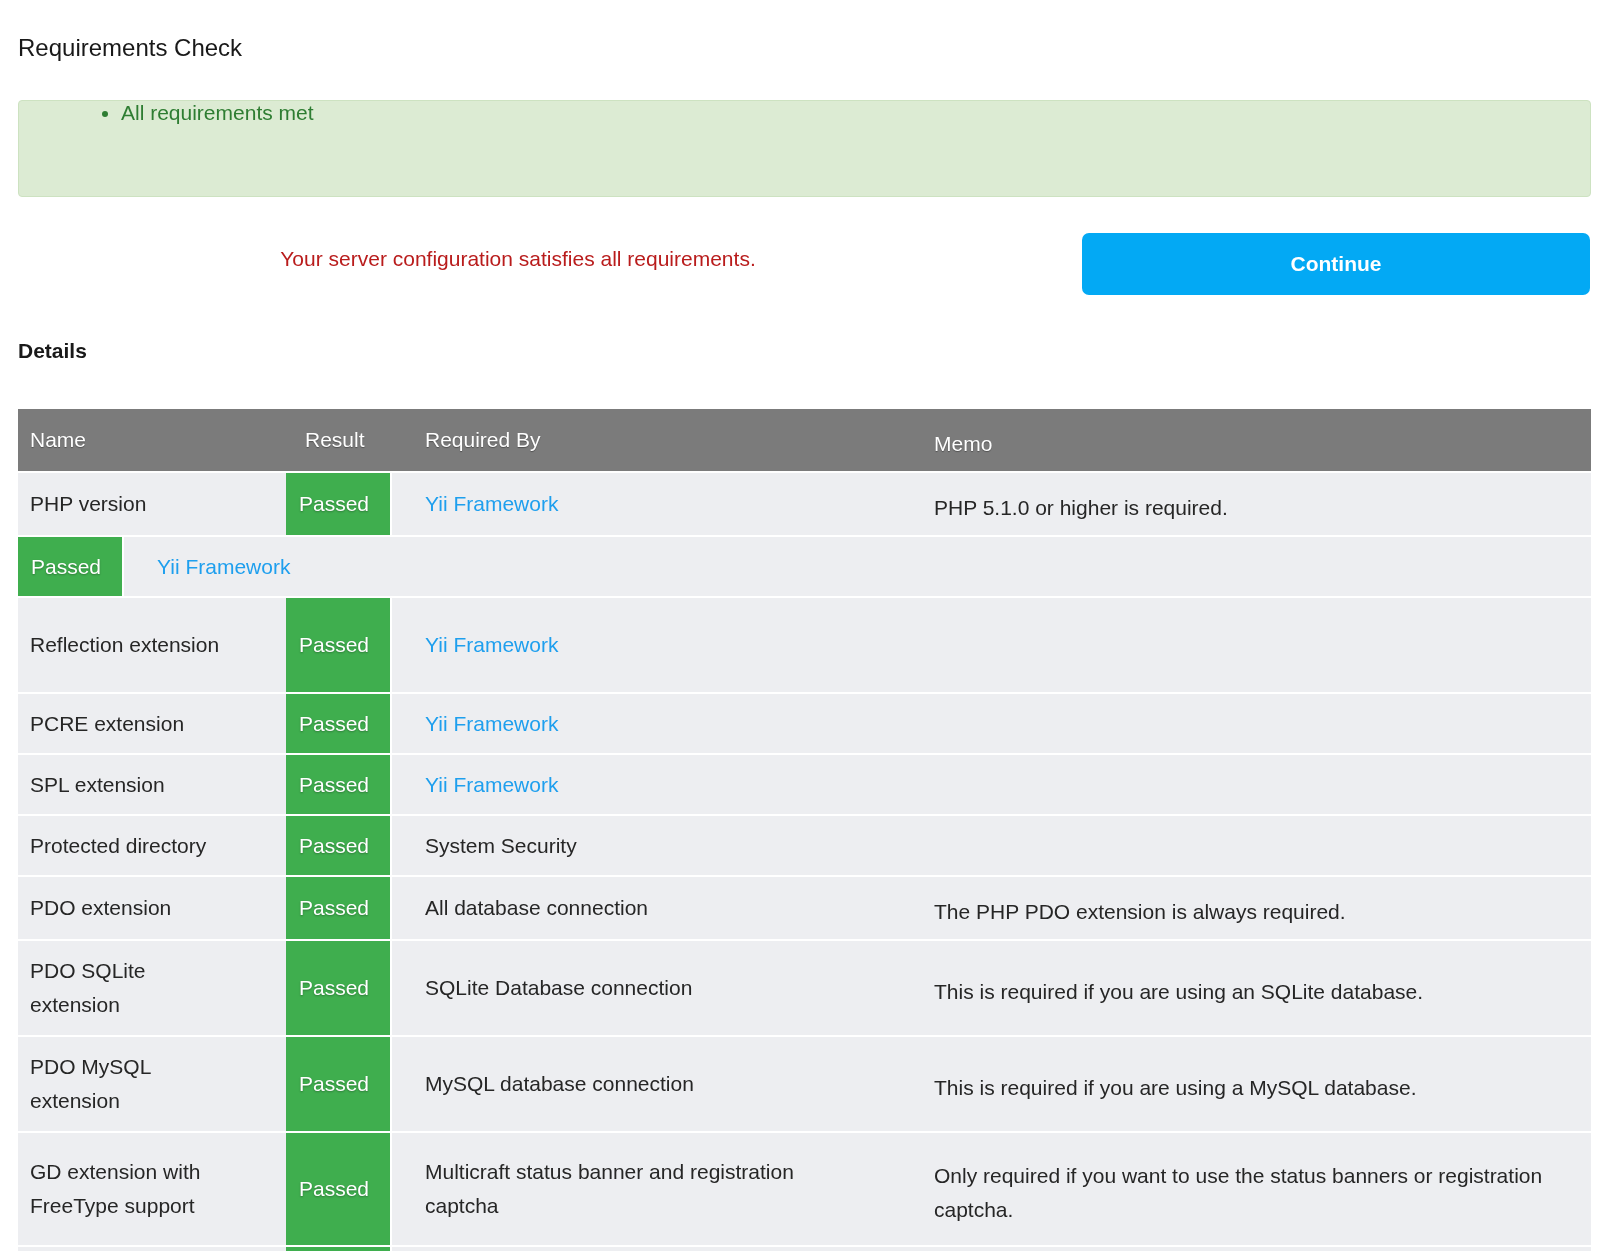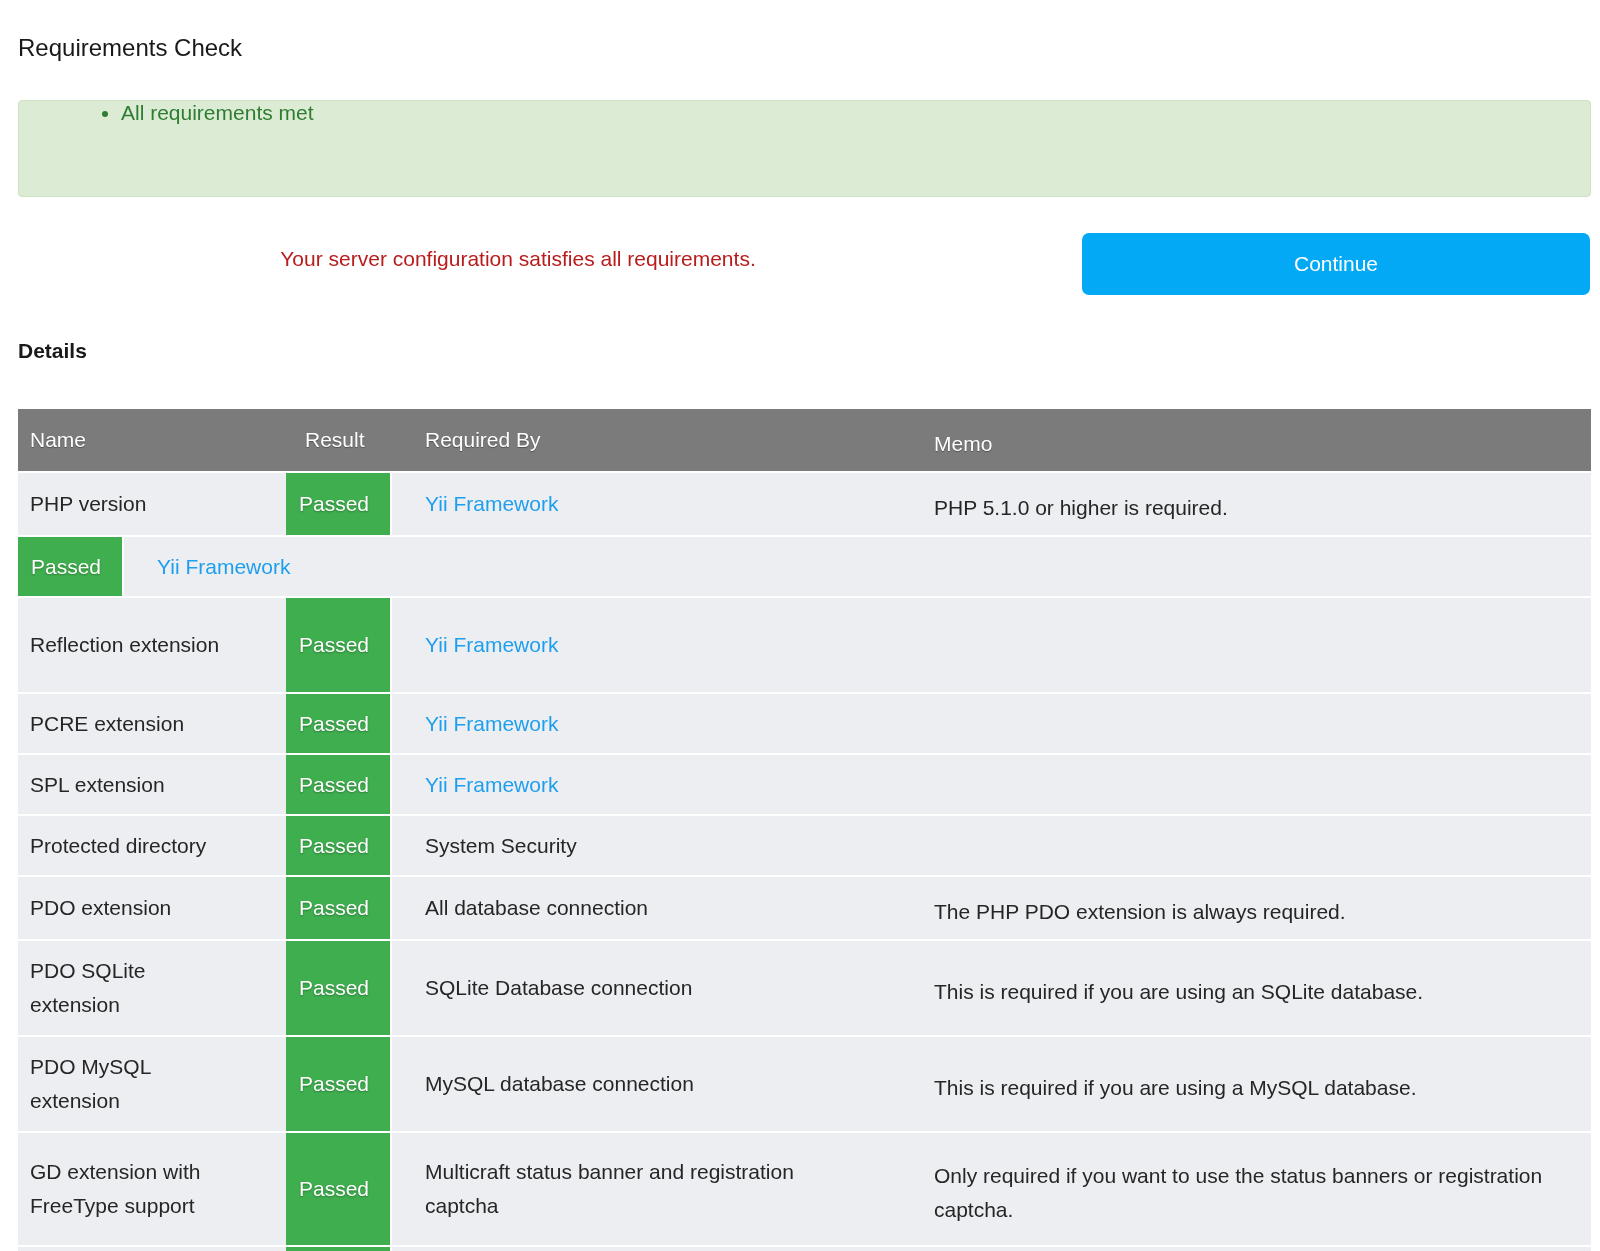--- a/index.html
+++ b/index.html
@@ -27,21 +27,21 @@
     border:1px solid var(--alert-border);border-radius:4px;
     display:flex;
   }
   .alert ul{margin:0;padding-left:102px;}
   .alert li{font-size:21px;color:var(--alert-text);}
 
   .summary-row{position:relative;margin-top:44px;height:62px;}
   .summary{font-size:21px;line-height:26px;color:#b91c1c;padding-top:5px;max-width:1000px;text-align:center;}
   .continue-btn{
     position:absolute;top:-8px;right:1px;width:508px;height:62px;
-    background:var(--button-blue);color:#ffffff;font-size:21px;font-weight:normal;
+    background:var(--button-blue);color:#ffffff;font-size:21px;font-weight:bold;
     border:none;border-radius:7px;font-family:inherit;cursor:pointer;
   }
 
   .details{margin-top:36px;font-size:21px;font-weight:bold;color:#191919;}
 
   .tbl{margin-top:46px;width:1573px;font-size:21px;}
   .tr{display:flex;background:var(--row-bg);margin-bottom:2px;min-height:59px;gap:16px;}
   .tr-header{
     background:var(--header-bg);color:#ffffff;min-height:57px;
     text-shadow:0 1px 1px rgba(0,0,0,0.35);

